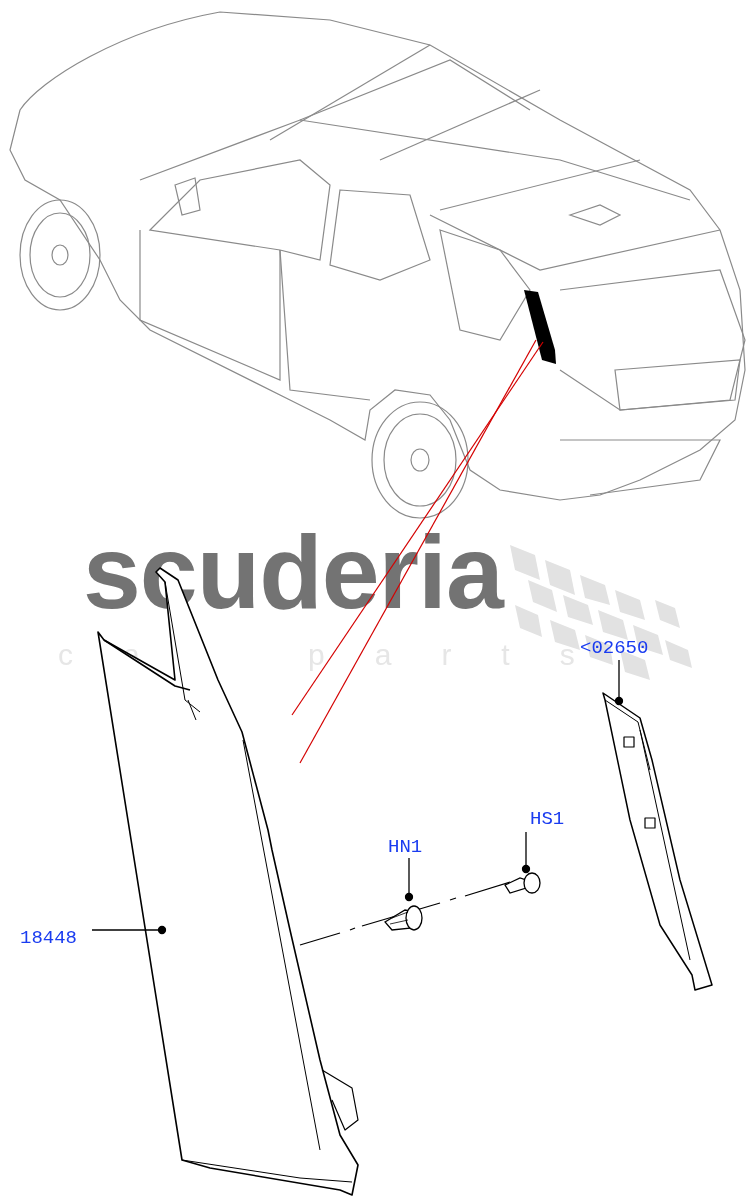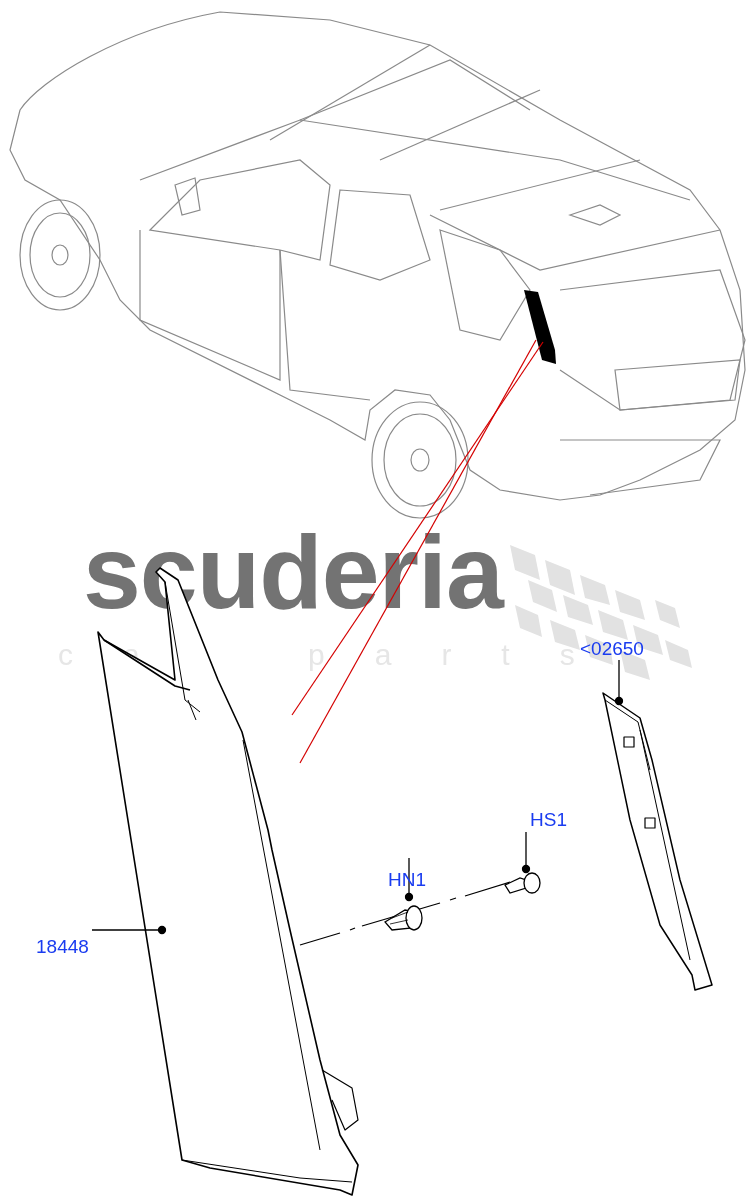--- a/index.html
+++ b/index.html
@@ -1,20 +1,20 @@
 <!DOCTYPE html>
 <html><head>
 <meta charset="utf-8">
 <style>
   html, body { margin: 0; padding: 0; background: #ffffff; }
   body { width: 750px; height: 1200px; position: relative; overflow: hidden;
          font-family: "Liberation Sans", sans-serif; }
   #canvas { position: absolute; left: 0; top: 0; width: 750px; height: 1200px; }
   .callout { position: absolute; color: #1a3cf0; font-size: 19px;
-             font-family: Liberation Sans, sans-serif; line-height: 1; white-space: nowrap; }
+             font-family: Liberation Mono, monospace; line-height: 1; white-space: nowrap; }
   .wm-big { position: absolute; left: 55px; top: 520px; font-size: 104px; font-weight: bold;
             color: #737373; letter-spacing: -1px; font-family: "Liberation Sans", sans-serif; line-height: 1; margin-left: 28px; }
   .wm-small { position: absolute; left: 58px; top: 640px; font-size: 30px; color: #e6e6e6;
               letter-spacing: 50px; font-family: "Liberation Sans", sans-serif; line-height: 1; }
 </style>
 </head>
 <body>
 
 <div class="wm-big">scuderia</div>
 <div class="wm-small">car parts</div>
@@ -123,16 +123,16 @@
     <circle cx="162" cy="930" r="3.5"></circle>
     <line x1="409" y1="858" x2="409" y2="896"></line>
     <circle cx="409" cy="897" r="3.5"></circle>
     <line x1="526" y1="832" x2="526" y2="868"></line>
     <circle cx="526" cy="869" r="3.5"></circle>
     <line x1="619" y1="660" x2="619" y2="700"></line>
     <circle cx="619" cy="701" r="3.5"></circle>
   </g>
 </svg>
 
-<div class="callout" style="left:36px; top:929px;margin-top:8px;">18448</div>
-<div class="callout" style="left:388px; top:838px;margin-top:32px;">HN1</div>
+<div class="callout" style="left:20px; top:929px;">18448</div>
+<div class="callout" style="left:388px; top:838px;">HN1</div>
 <div class="callout" style="left:530px; top:810px;">HS1</div>
 <div class="callout" style="left:580px; top:639px;">&lt;02650</div>
 
 </body></html>

